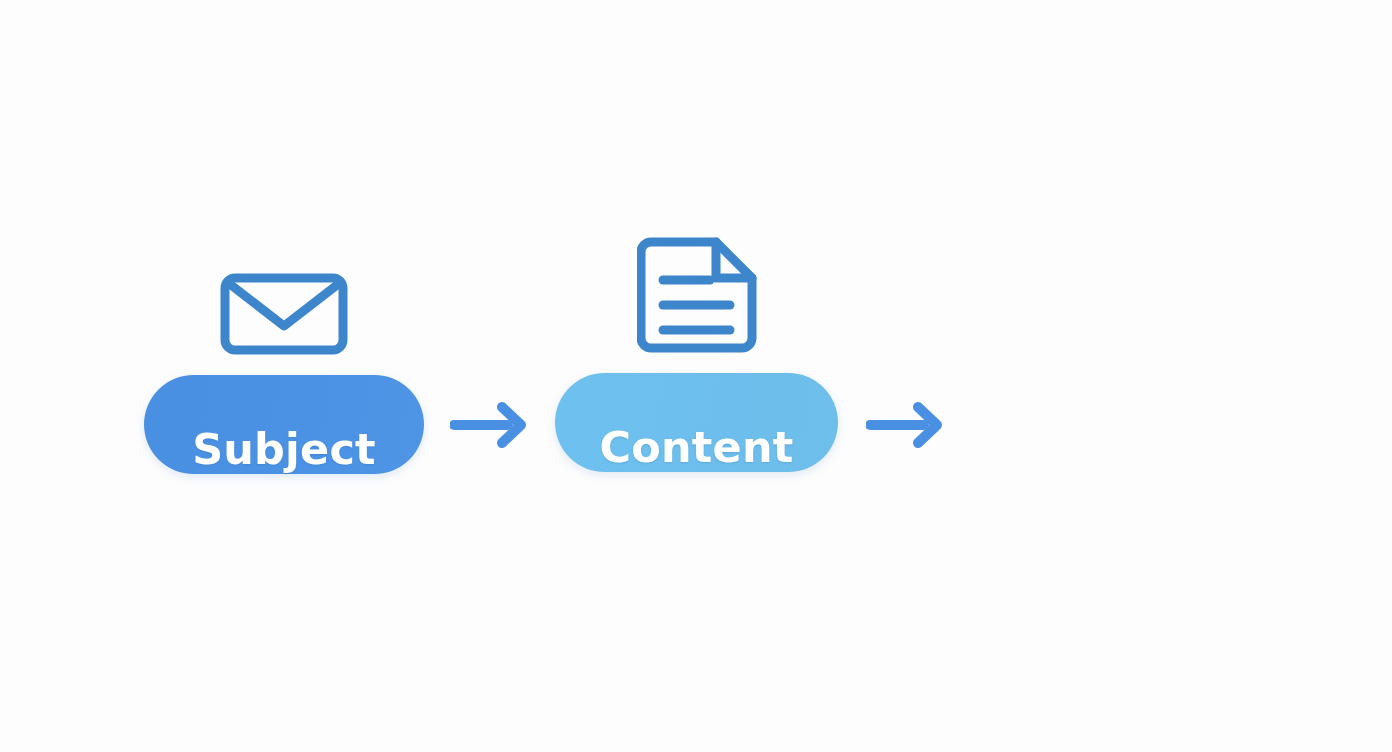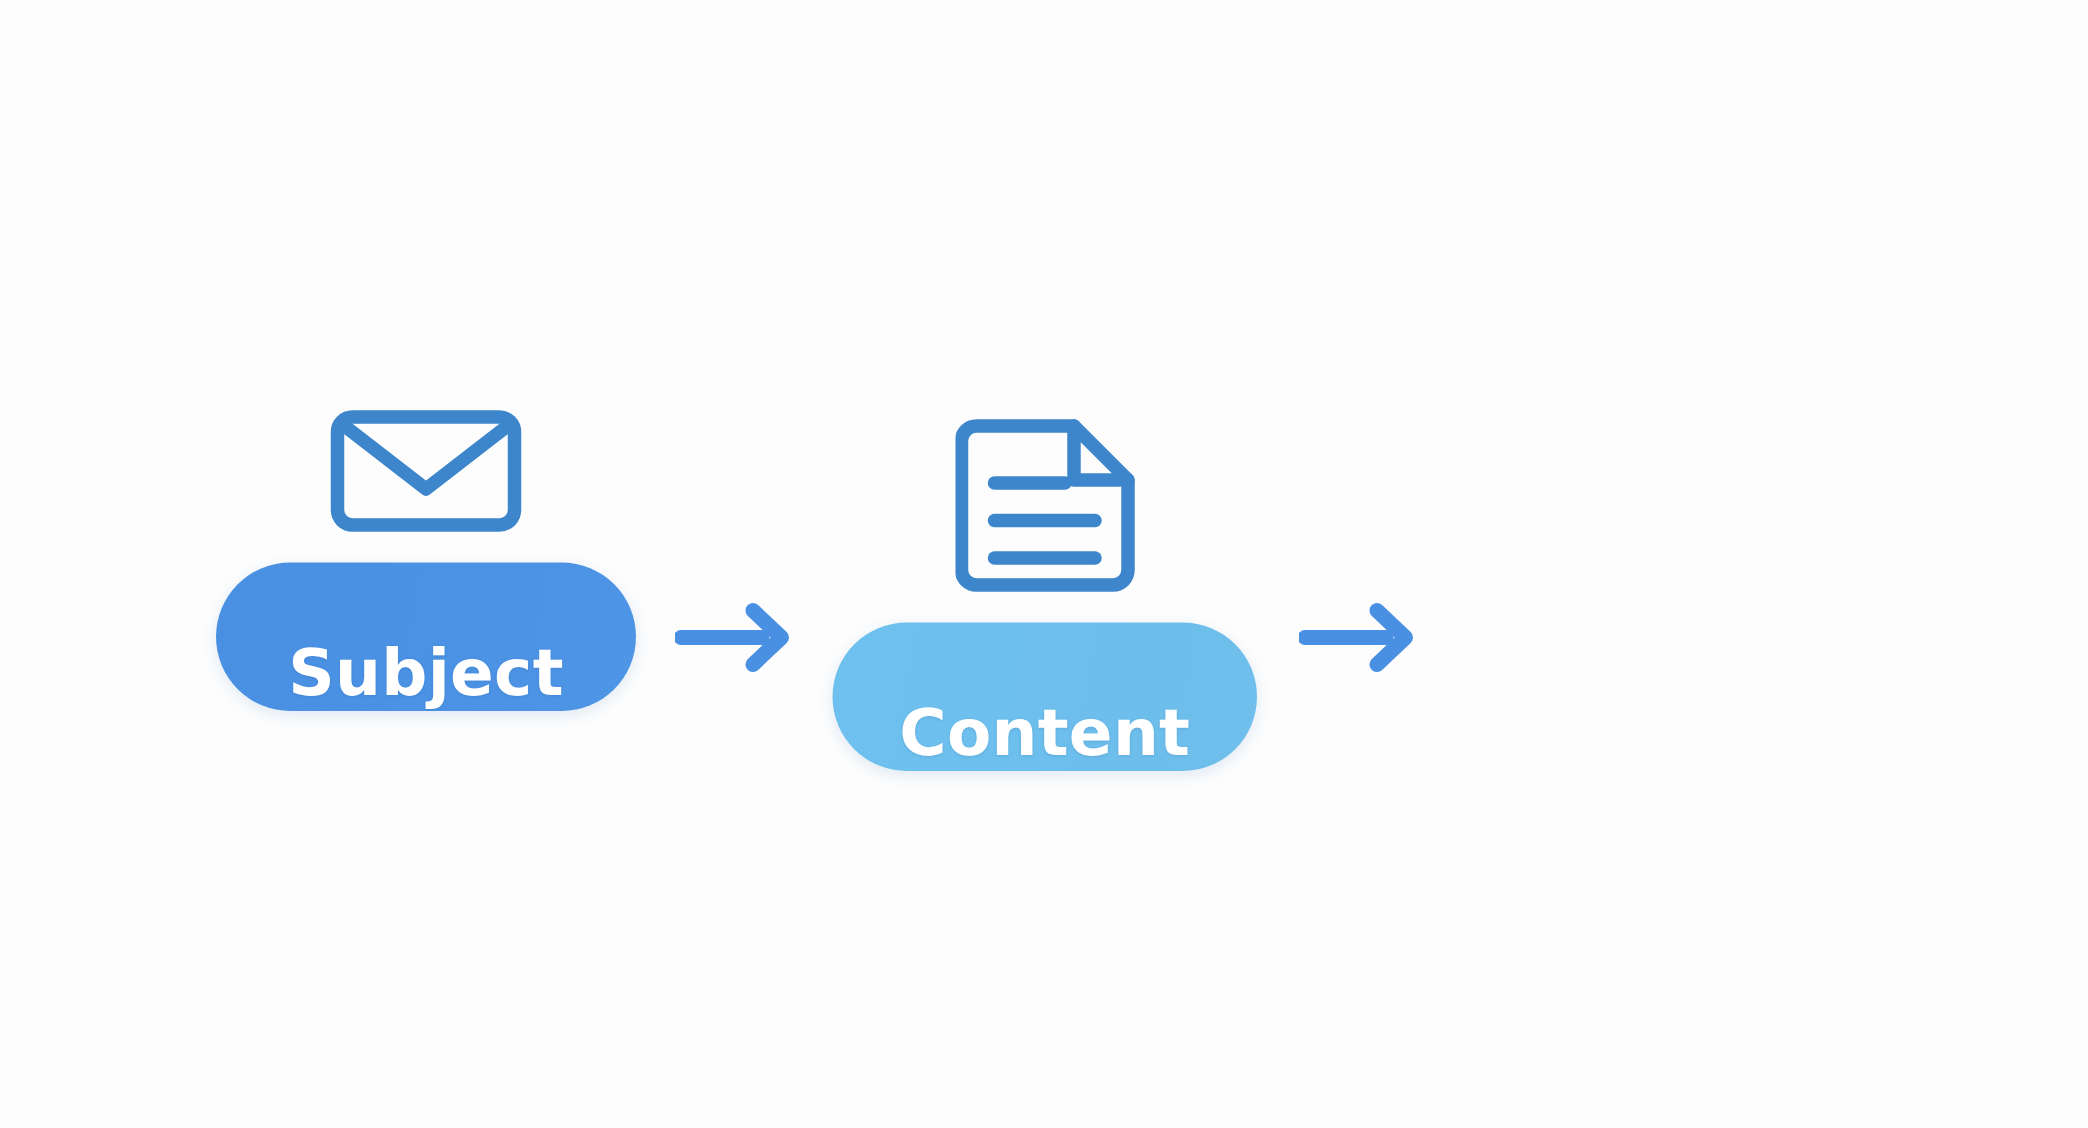--- a/index.html
+++ b/index.html
@@ -60,21 +60,21 @@
     font-weight: bold;
     font-size: 43px;
     letter-spacing: 0.2px;
     text-shadow: 0 1px 2px rgba(40,90,150,0.20);
     user-select: none;
     white-space: nowrap;
   }
 
   
   #stage-subject { left: 144px; top: 375px; width: 280px; height: 99px; }
-  #stage-content { left: 555px; top: 373px; width: 283px; height: 99px; margin-top: 42px; }
+  #stage-content { left: 555px; top: 373px; width: 283px; height: 99px; }
   #stage-cta     { left: 968px; top: 373px; width: 287px; height: 99px; }
 
   #pill-subject { left: 0; top: 0; width: 280px; height: 99px;
                   background: linear-gradient(100deg, #4a90e2 0%, #4b92e4 55%, #4f95e6 100%); }
   #pill-content { left: 0; top: 0; width: 283px; height: 99px;
                   background: linear-gradient(100deg, #6ec1ef 0%, #6dbeec 60%, #6fbeeb 100%); }
   #pill-cta     { left: 0; top: 0; width: 287px; height: 99px;
                   background: linear-gradient(100deg, #4a7fd8 0%, #4a80da 60%, #4d83dd 100%); }
 
   

